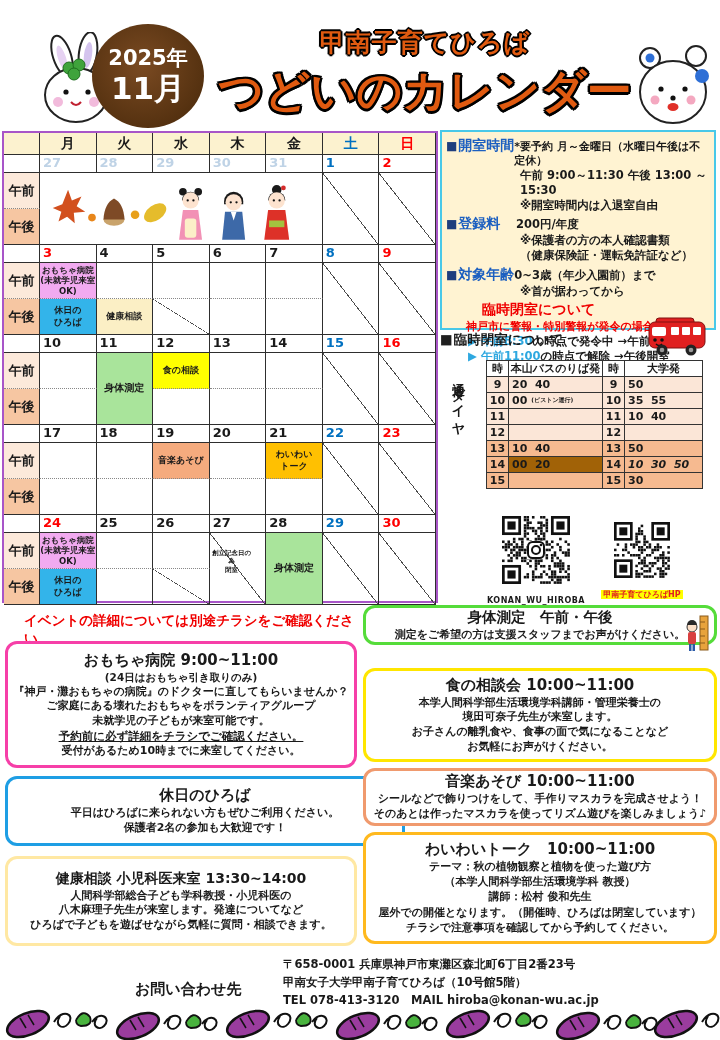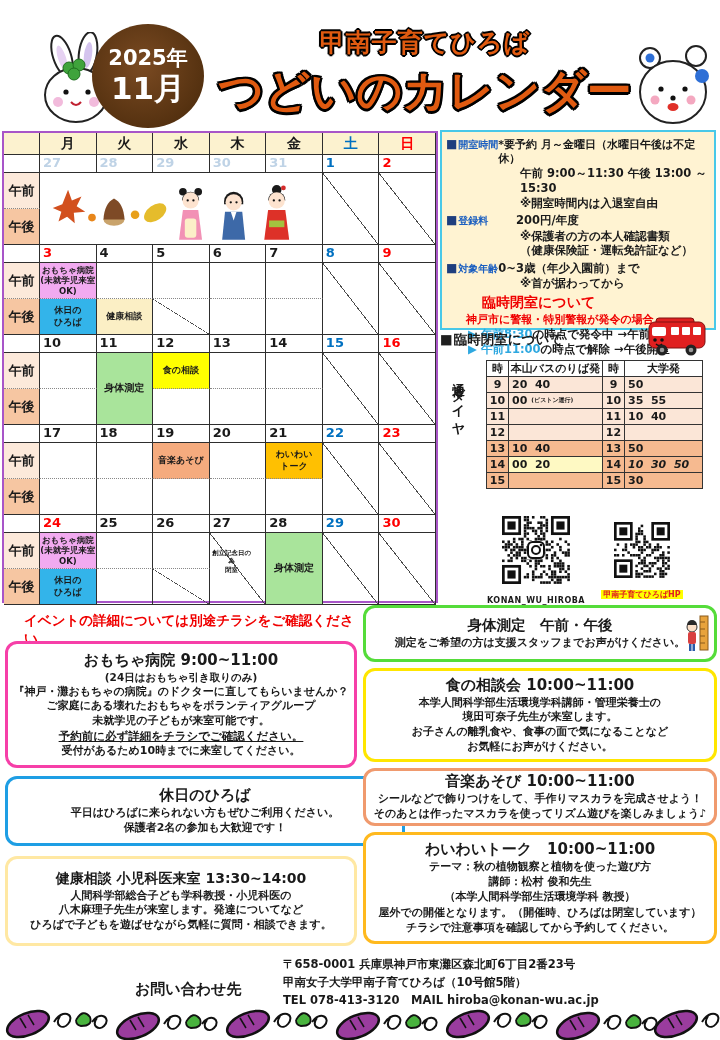--- a/index.html
+++ b/index.html
@@ -37,21 +37,21 @@
   .ev{font-size:9px;font-weight:700;line-height:1.25;white-space:pre-line;text-align:center;}
   .diag{background-image:linear-gradient(to right top,transparent 49.3%,#4a4a4a 49.3%,#4a4a4a 50.3%,transparent 50.3%);}
   .note{position:absolute;left:0;right:12px;top:16px;font-size:6.5px;font-weight:700;
         white-space:pre-line;text-align:center;line-height:1.3;}
 
   
   .info-panel{left:440px;top:130px;width:276px;height:200px;background:#fff3d2;
       border:2px solid #49c8e8;box-sizing:border-box;padding:5px 3px 2px 4px;
       font-size:11.5px;font-weight:600;line-height:1.28;}
   .iline{display:flex;align-items:baseline;}
-  .ihead{color:#1c5fc0;font-weight:700;font-size:10px;white-space:nowrap;flex:none;}
+  .ihead{color:#1c5fc0;font-weight:700;font-size:14px;white-space:nowrap;flex:none;}
   .ihead::before{content:"■";color:#1f3e7e;margin-right:1px;font-size:12px;}
   .ind{margin-left:74px;}
   .closure-title{color:#f00000;font-weight:700;font-size:14px;margin:3px 0 1px 36px;}
   .closure-cond{color:#f00000;font-weight:700;font-size:11px;margin-left:20px;}
   .crow{margin-left:22px;font-size:11.5px;font-weight:700;}
   .crow .arr,.crow .btime{color:#2ea8e0;}
 
   
   .bus-head{left:440px;top:331px;font-size:13.5px;font-weight:700;}
   .bus-head::before{content:"■";color:#1f1f1f;margin-right:1px;}
@@ -74,21 +74,21 @@
   .red-note{left:24px;top:612px;width:330px;color:#f00000;font-size:13.5px;font-weight:700;}
   .box{position:absolute;border-radius:12px;background:#fff;text-align:center;box-sizing:border-box;
        display:flex;flex-direction:column;justify-content:center;padding:2px 4px;}
   .box .bt{font-size:15px;font-weight:700;margin-bottom:1px;}
   .box .bl{font-size:11px;font-weight:600;line-height:1.33;}
   .box .bsub{font-size:10.5px;font-weight:600;}
   .box .bwarn{font-size:11.5px;font-weight:700;text-decoration:underline;}
   .b-toy{left:5px;top:641px;width:352px;height:127px;border:3.5px solid #f63fa8;}
   .b-holiday{left:5px;top:776px;width:400px;height:70px;border:3.5px solid #1e9ee4;}
   .b-health{left:5px;top:856px;width:352px;height:90px;border:3.5px solid #ffe8a3;}
-  .b-measure{left:363px;top:605px;width:354px;height:57px;border:3.5px solid #55dc3a;}
+  .b-measure{left:363px;top:605px;width:354px;height:40px;border:3.5px solid #55dc3a;}
   .b-food{left:363px;top:668px;width:354px;height:94px;border:3.5px solid #ffe600;}
   .b-music{left:363px;top:768px;width:354px;height:58px;border:3.5px solid #f09a6e;}
   .b-talk{left:363px;top:832px;width:354px;height:112px;border:3.5px solid #ffb91e;}
   .b-talk .bt{font-size:15px;}
   .measure-icon{position:absolute;right:4px;top:6px;}
 
   
   .contact{left:135px;top:980px;font-size:15px;font-weight:700;}
   .addr{left:283px;top:956px;font-size:11.5px;font-weight:600;line-height:1.55;}
 </style>
@@ -359,21 +359,21 @@
       <div class="bc left" style="background: rgb(251, 230, 215);">10  40</div>
       <div class="bc " style="background: rgb(251, 230, 215);">12</div>
       <div class="bc left" style="background: rgb(251, 230, 215);"></div>
       <div class="bc " style="background: rgb(251, 230, 215);">12</div>
       <div class="bc left" style="background: rgb(251, 230, 215);"></div>
       <div class="bc " style="background: rgb(246, 186, 144);">13</div>
       <div class="bc left" style="background: rgb(246, 186, 144);">10  40</div>
       <div class="bc " style="background: rgb(246, 186, 144);">13</div>
       <div class="bc left" style="background: rgb(246, 186, 144);">50</div>
       <div class="bc " style="background: rgb(246, 186, 144);">14</div>
-      <div class="bc left" style="background: #fef9c3;">00  20</div>
+      <div class="bc left" style="background: #a16207;">00  20</div>
       <div class="bc " style="background: rgb(246, 186, 144);">14</div>
       <div class="bc left" style="background: rgb(246, 186, 144); font-style: italic;">10  30  50</div>
       <div class="bc " style="background: rgb(246, 186, 144);">15</div>
       <div class="bc left" style="background: rgb(246, 186, 144);"></div>
       <div class="bc " style="background: rgb(246, 186, 144);">15</div>
       <div class="bc left" style="background: rgb(246, 186, 144);">30</div>
     </div>
 
   <div class="abs" id="qr-left" style="left:498px;top:512px;width:76px;height:76px;background:#fff"><svg width="76" height="76">
         <rect width="76" height="76" fill="#fff"></rect>
@@ -763,22 +763,22 @@
     <div class="bl">お気軽にお声がけください。</div>
   </div>
   <div class="box b-music">
     <div class="bt">音楽あそび 10:00~11:00</div>
     <div class="bl">シールなどで飾りつけをして、手作りマスカラを完成させよう！</div>
     <div class="bl">そのあとは作ったマスカラを使ってリズム遊びを楽しみましょう♪</div>
   </div>
   <div class="box b-talk">
     <div class="bt">わいわいトーク　10:00~11:00</div>
     <div class="bl">テーマ：秋の植物観察と植物を使った遊び方</div>
+    <div class="bl">（本学人間科学部生活環境学科 教授）</div>
     <div class="bl">講師：松村 俊和先生</div>
-    <div class="bl">（本学人間科学部生活環境学科 教授）</div>
     <div class="bl" style="margin-top:2px">屋外での開催となります。（開催時、ひろばは閉室しています）</div>
     <div class="bl">チラシで注意事項を確認してから予約してください。</div>
   </div>
 
   <div class="abs contact">お問い合わせ先</div>
   <div class="abs addr">
     <div>〒658-0001 兵庫県神戸市東灘区森北町6丁目2番23号</div>
     <div>甲南女子大学甲南子育てひろば（10号館5階）</div>
     <div>TEL 078-413-3120　MAIL hiroba@konan-wu.ac.jp</div>
   </div>

